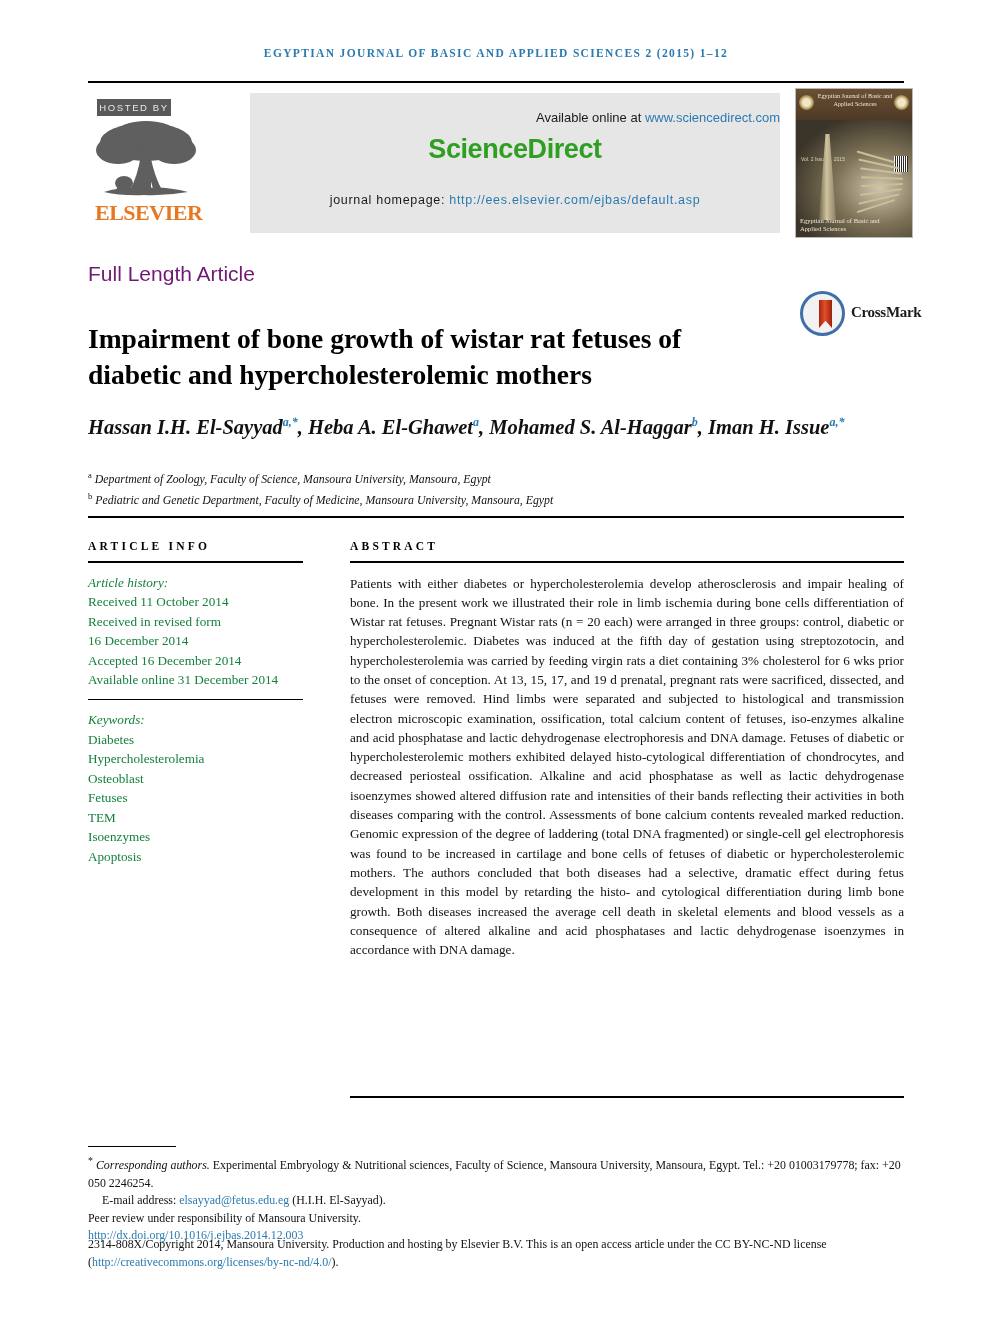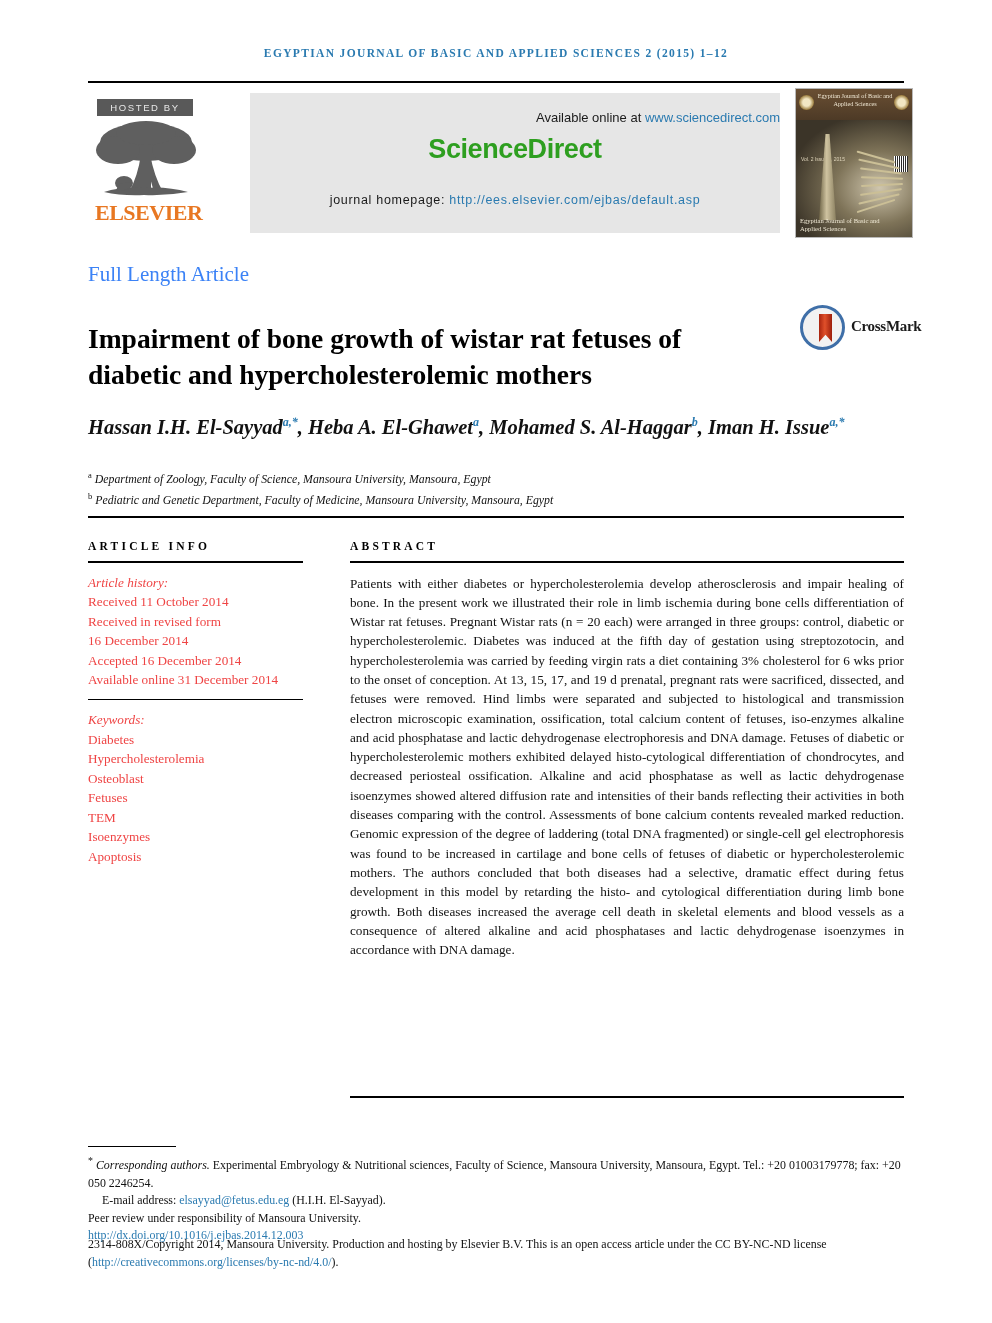--- a/index.html
+++ b/index.html
@@ -50,21 +50,21 @@
     width: 816px; height: 150px;
   }
   .hosted-block {
     position: absolute;
     left: 0; top: 0;
     width: 122px; height: 150px;
   }
   .hosted-badge {
     position: absolute;
     left: 9px; top: 11px;
-    width: 96px; height: 17px;
+    width: 74px; height: 17px;
     background: #595959;
     color: #e8e8e8;
     font-family: "Liberation Sans", sans-serif;
     font-size: 9.5px;
     letter-spacing: 1.6px;
     text-align: center;
     line-height: 17px;
   }
   .tree {
     position: absolute;
@@ -198,38 +198,38 @@
     left: 5px; top: 36px;
     font-family: "Liberation Sans", sans-serif;
     font-size: 5px;
     color: #ded4ba;
   }
 
   
   .art-type {
     position: absolute;
     left: 88px; top: 262px;
-    font-family: Liberation Serif, serif;
+    font-family: Liberation Sans, sans-serif;
     font-size: 21px;
-    color: #3b82f6;
+    color: #701a75;
   }
   .title {
     position: absolute;
     left: 88px; top: 303px;
     width: 640px;
     font-family: "Liberation Serif", serif;
     font-weight: bold;
     font-size: 27.5px;
     line-height: 36px;
     color: #000;
   }
 
   .crossmark {
     position: absolute;
-    left: 800px; top: 305px;
+    left: 800px; top: 291px;
     width: 110px; height: 46px;
   }
   .cm-circle {
     position: absolute;
     left: 0; top: 0;
     width: 45px; height: 45px;
     border-radius: 50%;
     background: #f2f2f2;
     border: 3px solid #3f6fa8;
     box-sizing: border-box;
@@ -296,21 +296,21 @@
     width: 215px;
   }
   .col-left .rule {
     width: 215px; height: 1.5px; background: #000;
     margin: 9px 0 10px 0;
   }
   .hist, .kw {
     font-family: "Liberation Serif", serif;
     font-size: 13.2px;
     line-height: 19.5px;
-    color: #ef4444;
+    color: #15803d;
   }
   .hist .it, .kw .it { font-style: italic; }
 
   .col-right {
     position: absolute;
     left: 350px; top: 540px;
     width: 554px;
   }
   .col-right .rule {
     width: 554px; height: 1.5px; background: #000;

